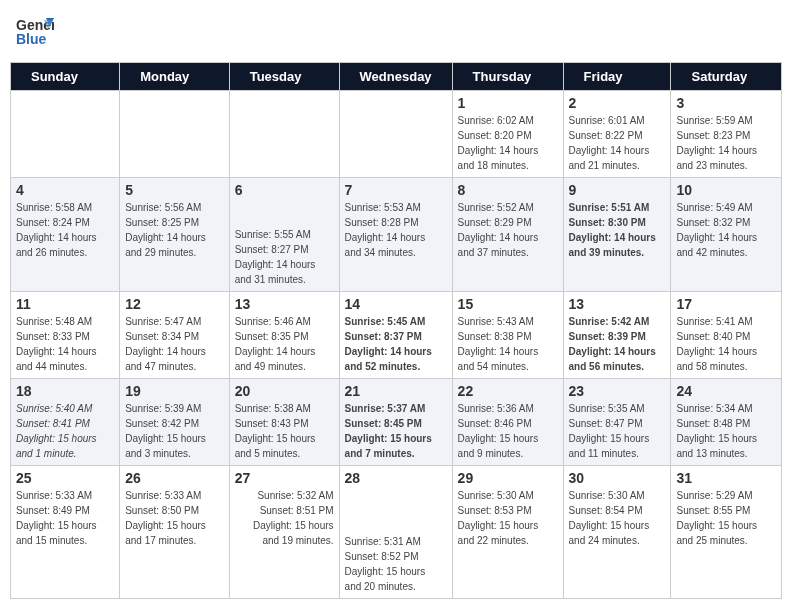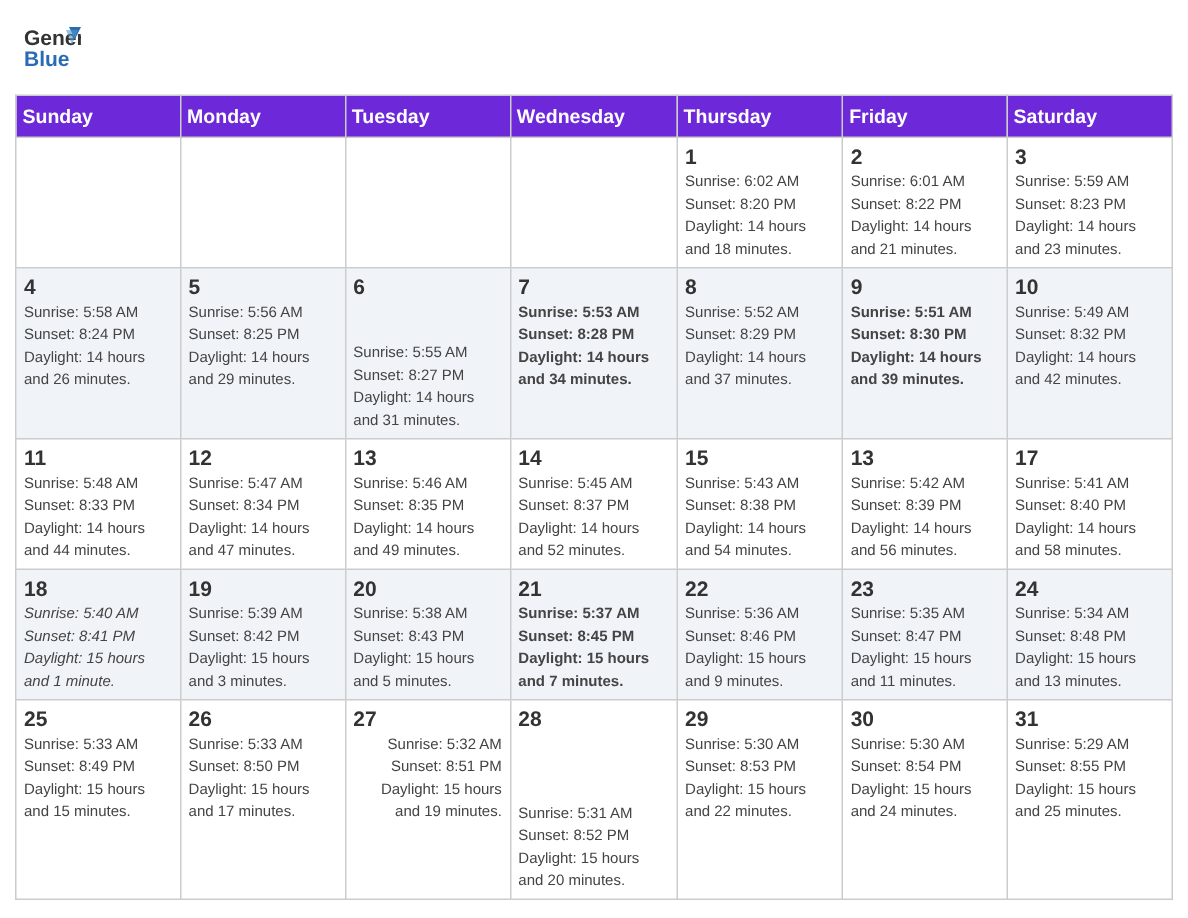--- a/index.html
+++ b/index.html
@@ -34,24 +34,24 @@
     .location-title {
       font-size: 15px;
       color: #555;
     }
     .calendar {
       width: 100%;
       border-collapse: collapse;
       border: 1px solid #ccc;
     }
     .calendar th {
-      background-color: #6d28d9;
+      background-color: #0f172a;
       color: #fff;
       font-size: 13px;
-      padding: 6px 4px;
+      padding: 6px 20px;
       text-align: left;
       border: 1px solid #ccc;
       font-weight: bold;
     }
     .calendar td {
       vertical-align: top;
       border: 1px solid #ccc;
       padding: 4px 5px;
       font-size: 10.5px;
       color: #333;
@@ -158,21 +158,21 @@
           </td>
           <td>
             <span class="day-num">6</span>
             <div class="day-info" style="white-space: pre-line; margin-top: 29px;">Sunrise: 5:55 AM
 Sunset: 8:27 PM
 Daylight: 14 hours
 and 31 minutes.</div>
           </td>
           <td>
             <span class="day-num">7</span>
-            <div class="day-info" style="white-space: pre-line; font-weight: bold;">Sunrise: 5:53 AM
+            <div class="day-info" style="white-space: pre-line;">Sunrise: 5:53 AM
 Sunset: 8:28 PM
 Daylight: 14 hours
 and 34 minutes.</div>
           </td>
           <td>
             <span class="day-num">8</span>
             <div class="day-info" style="white-space: pre-line;">Sunrise: 5:52 AM
 Sunset: 8:29 PM
 Daylight: 14 hours
 and 37 minutes.</div>
@@ -209,35 +209,35 @@
           </td>
           <td>
             <span class="day-num">13</span>
             <div class="day-info" style="white-space: pre-line;">Sunrise: 5:46 AM
 Sunset: 8:35 PM
 Daylight: 14 hours
 and 49 minutes.</div>
           </td>
           <td>
             <span class="day-num">14</span>
-            <div class="day-info" style="white-space: pre-line;">Sunrise: 5:45 AM
+            <div class="day-info" style="white-space: pre-line; font-weight: bold;">Sunrise: 5:45 AM
 Sunset: 8:37 PM
 Daylight: 14 hours
 and 52 minutes.</div>
           </td>
           <td>
             <span class="day-num">15</span>
             <div class="day-info" style="white-space: pre-line;">Sunrise: 5:43 AM
 Sunset: 8:38 PM
 Daylight: 14 hours
 and 54 minutes.</div>
           </td>
           <td>
             <span class="day-num">13</span>
-            <div class="day-info" style="white-space: pre-line;">Sunrise: 5:42 AM
+            <div class="day-info" style="white-space: pre-line; font-weight: bold;">Sunrise: 5:42 AM
 Sunset: 8:39 PM
 Daylight: 14 hours
 and 56 minutes.</div>
           </td>
           <td>
             <span class="day-num">17</span>
             <div class="day-info" style="white-space: pre-line;">Sunrise: 5:41 AM
 Sunset: 8:40 PM
 Daylight: 14 hours
 and 58 minutes.</div>

